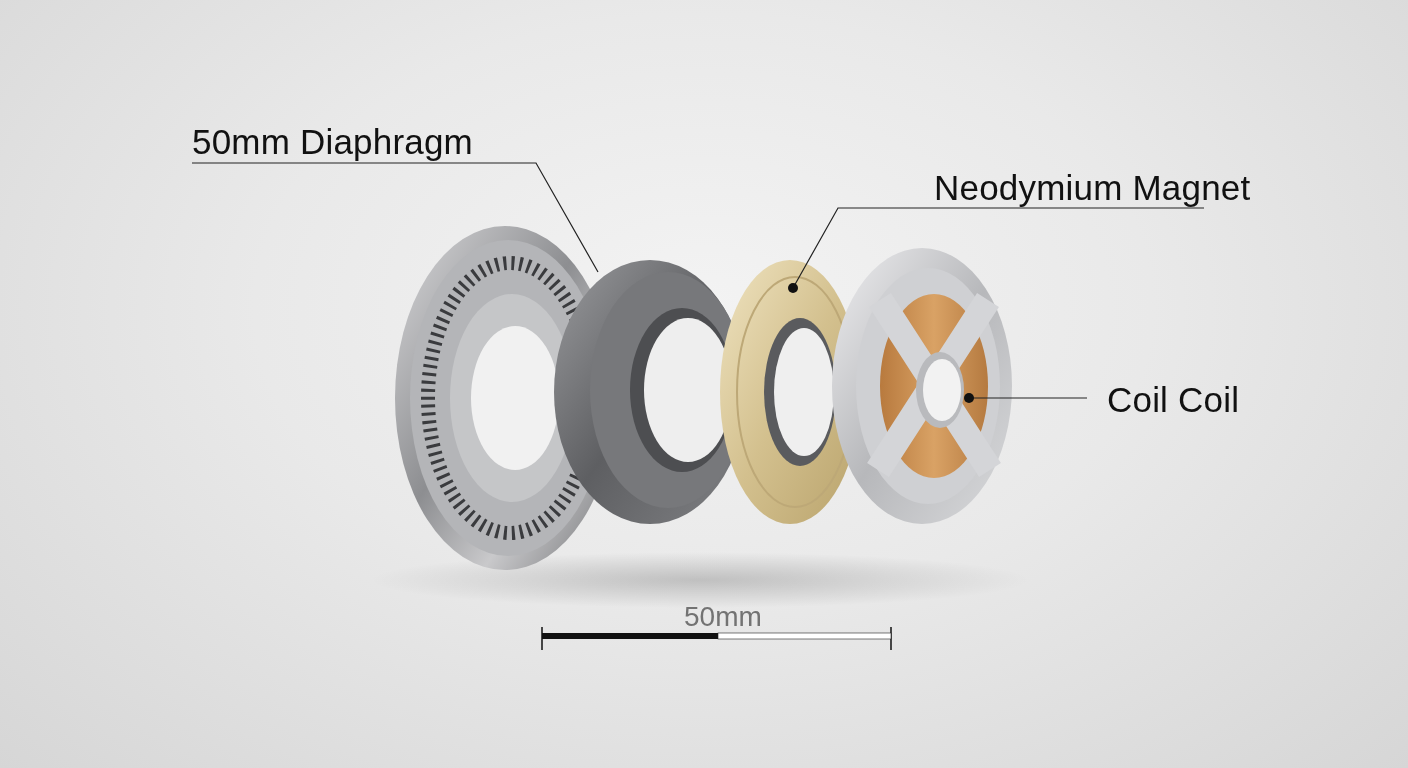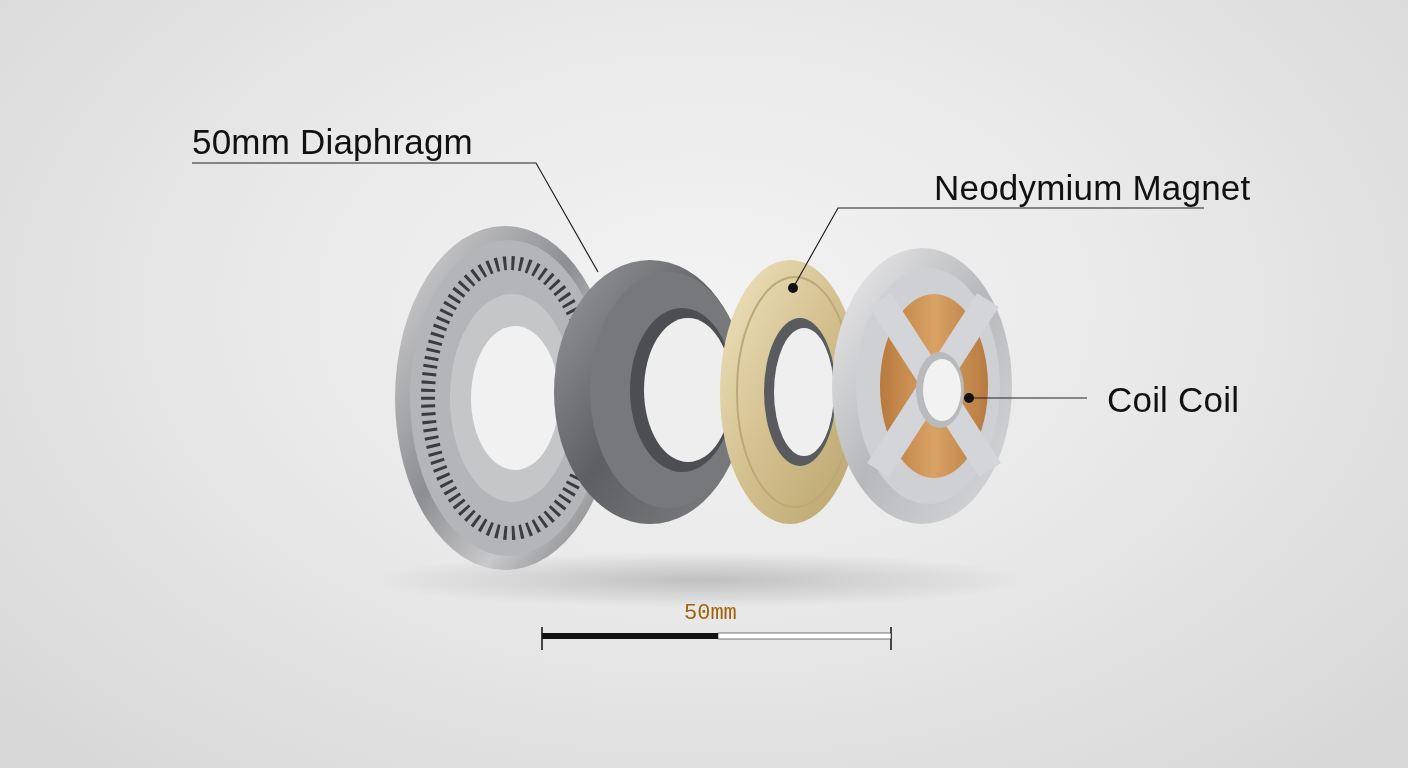--- a/index.html
+++ b/index.html
@@ -7,21 +7,21 @@
     width: 1408px; height: 768px; overflow: hidden; position: relative;
     background: radial-gradient(ellipse at 50% 40%, #f3f3f3 0%, #e9e9e9 45%, #d6d6d6 100%);
     font-family: "Liberation Sans", "DejaVu Sans", sans-serif;
   }
   .label {
     position: absolute; color: #111; font-size: 35px; letter-spacing: 0.2px;
     white-space: nowrap; line-height: 1;
   }
   svg.stage { position: absolute; left: 0; top: 0; }
   .scale-label {
-    position: absolute; font-size: 22px; color: #a16207; line-height: 1; font-family: Liberation Mono, monospace;
+    position: absolute; font-size: 28px; color: #737373; line-height: 1;
   }
 </style>
 </head>
 <body>
 
 <svg class="stage" width="1408" height="768" viewBox="0 0 1408 768">
   <defs>
     <linearGradient id="gSteel" x1="0" y1="0" x2="1" y2="1">
       <stop offset="0" stop-color="#d8d8da"></stop>
       <stop offset="0.45" stop-color="#8d8e91"></stop>

